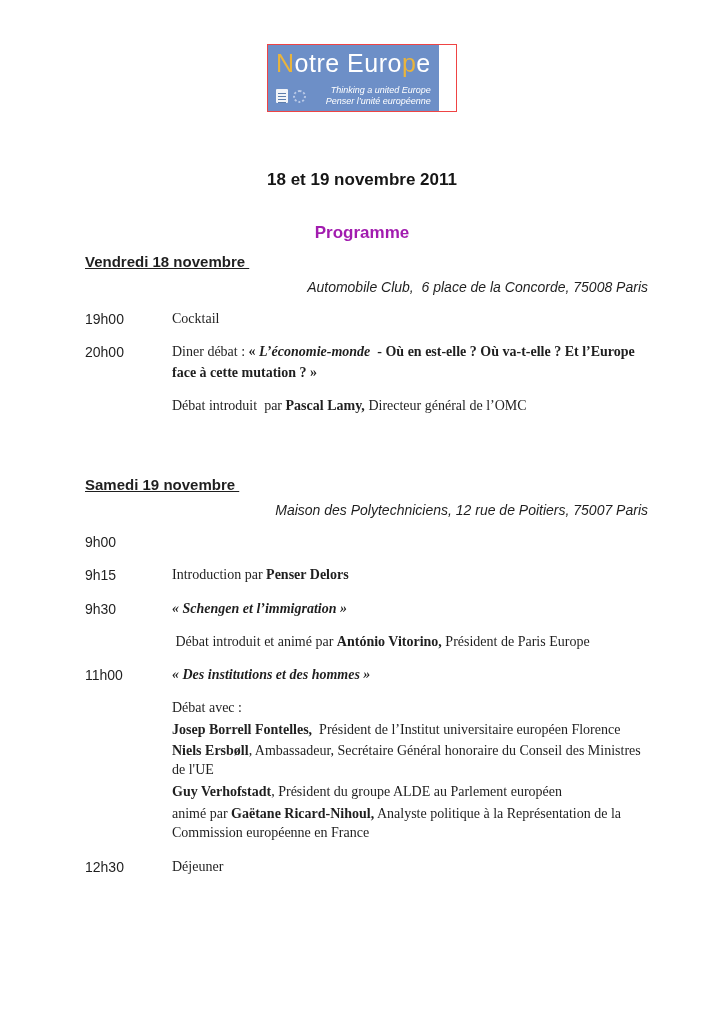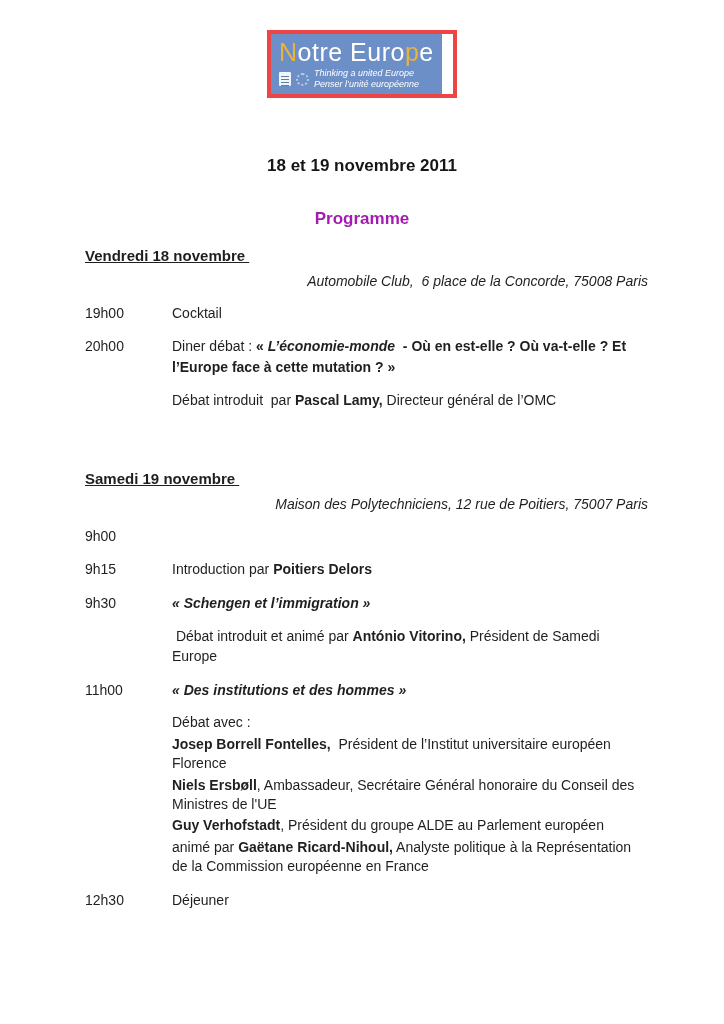--- a/index.html
+++ b/index.html
@@ -9,23 +9,23 @@
     height: 1024px;
     background: #ffffff;
     font-family: "Liberation Sans", sans-serif;
     color: #1f1f1f;
     overflow: hidden;
   }
   
   .logo {
     width: 190px;
     height: 68px;
-    margin: 30px auto 0 auto;
+    margin: 44px auto 0 auto;
     display: flex;
-    border: 4px solid #ef4444;
+    border: 1px solid #ef4444;
     box-sizing: border-box;
     gap: 18px;
   }
   .logo-main {
     flex: 1;
     background: var(--logo-blue, #6d8fc7);
     padding: 5px 8px 4px 8px;
     box-sizing: border-box;
     display: flex;
     flex-direction: column;
@@ -61,21 +61,21 @@
   }
   .stars-icon {
     width: 13px;
     height: 13px;
     border: 2px dotted #bccbe8;
     border-radius: 50%;
     box-sizing: border-box;
   }
   .taglines {
     flex: 1;
-    text-align: left;
+    text-align: right;
     font-style: italic;
     font-size: 9px;
     line-height: 11px;
     color: #ffffff;
     white-space: nowrap;
   }
   
   .title-block {
     margin-top: 50px;
     text-align: center;
@@ -86,21 +86,21 @@
   }
   .programme-heading {
     margin-top: 26px;
     text-align: center;
     font-size: 17px;
     font-weight: bold;
     color: #a21caf;
   }
   
   .schedule {
-    margin-top: 18px;
+    margin-top: 10px;
     padding: 0 76px 0 85px;
     font-size: 14px;
   }
   .day-section.saturday { margin-top: 60px; }
   .day-heading {
     font-size: 15px;
     font-weight: bold;
     text-decoration: underline;
     white-space: pre-wrap;
   }
@@ -108,21 +108,21 @@
     margin-top: 9px;
     text-align: right;
     font-weight: normal;
     font-style: italic;
     white-space: pre-wrap;
   }
   .row { display: flex; margin-top: 13px; }
   .row.tight { margin-top: 3px; }
   .row.loose { margin-top: 14px; }
   .time { width: 87px; flex-shrink: 0; line-height: 1.45; }
-  .content { flex: 1; line-height: 1.45; white-space: pre-wrap; }
+  .content { flex: 1; line-height: 1.45; white-space: pre-wrap; font-family: Liberation Serif, serif; }
   .content.tightlines { line-height: 1.35; }
   .b  { font-weight: bold; }
   .bi { font-weight: bold; font-style: italic; }
 </style>
 </head>
 <body>
 
 <div id="page">
 
   <div class="logo">
@@ -171,31 +171,31 @@
     <div class="day-section saturday">
       <div class="day-heading">Samedi 19 novembre </div>
       <div class="venue">Maison des Polytechniciens, 12 rue de Poitiers, 75007 Paris</div>
 
       <div class="row loose">
         <div class="time">9h00</div>
       </div>
 
       <div class="row">
         <div class="time">9h15</div>
-        <div class="content"><span>Introduction par </span><span class="b">Poitiers Delors</span></div>
+        <div class="content"><span>Introduction par </span><span class="b">Penser Delors</span></div>
       </div>
 
       <div class="row">
         <div class="time">9h30</div>
         <div class="content bi">« Schengen et l’immigration »</div>
       </div>
 
       <div class="row">
         <div class="time"></div>
-        <div class="content"><span> Débat introduit et animé par </span><span class="b">António Vitorino,</span><span> Président de Samedi Europe</span></div>
+        <div class="content"><span> Débat introduit et animé par </span><span class="b">António Vitorino,</span><span> Président de Paris Europe</span></div>
       </div>
 
       <div class="row">
         <div class="time">11h00</div>
         <div class="content bi">« Des institutions et des hommes »</div>
       </div>
 
       <div class="row">
         <div class="time"></div>
         <div class="content tightlines">Débat avec :</div>

